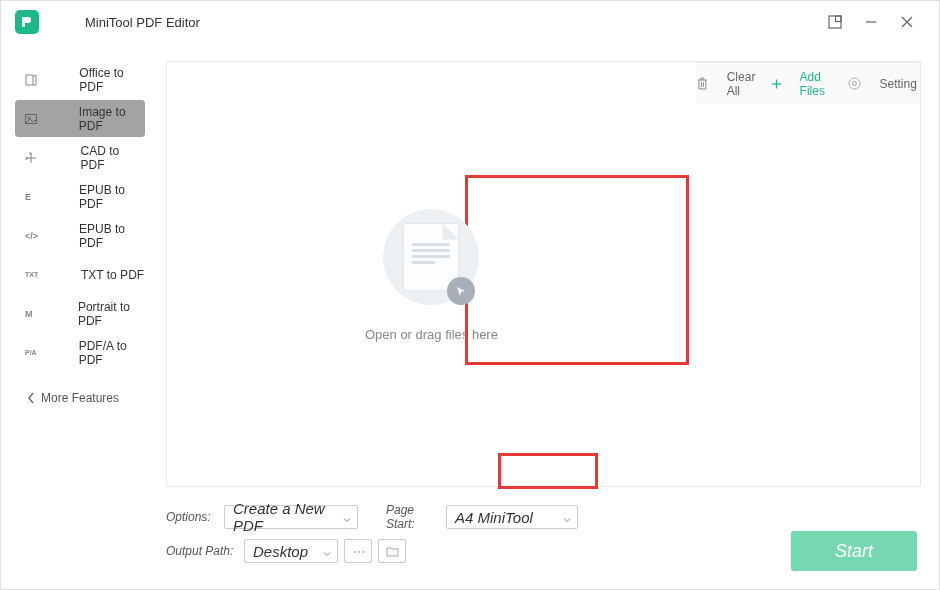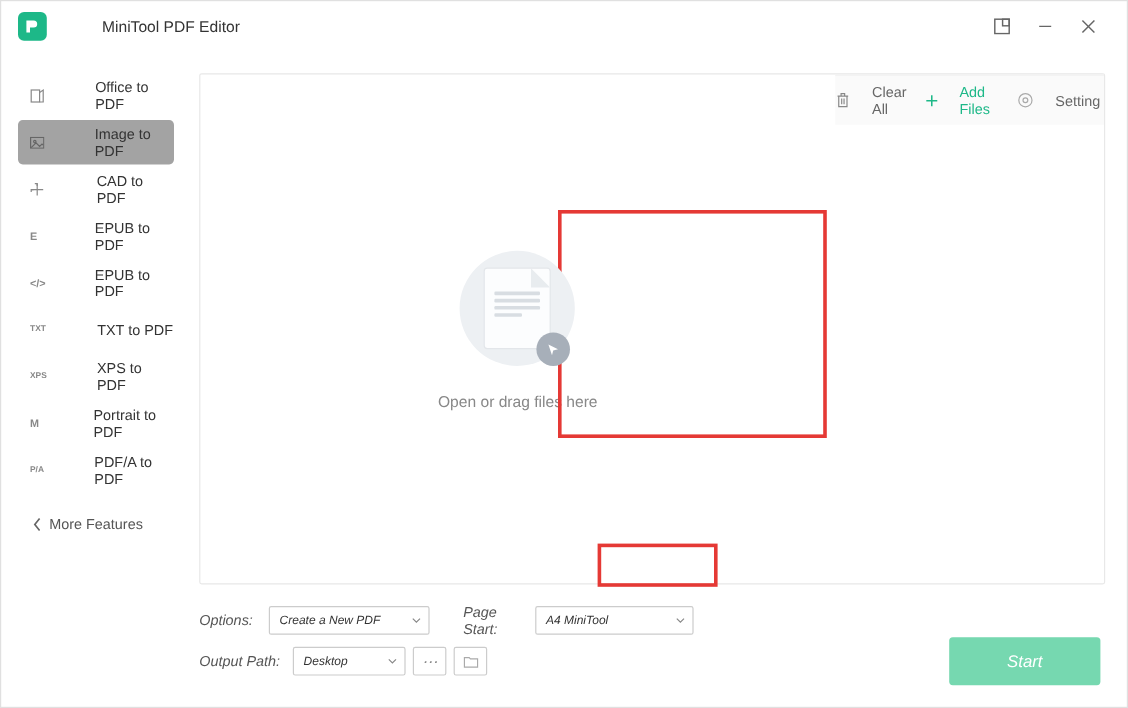--- a/index.html
+++ b/index.html
@@ -34,25 +34,25 @@
 .drop-text { color: #888; font-size: 13px; }
 
 .action-row { height: 42px; border-top: 1px solid #eee; display: flex; background: #fafafa; }
 .action-btn { flex: 1; display: flex; align-items: center; justify-content: center; gap: 18px; font-size: 12px; color: #666; cursor: pointer; }
 .action-btn.primary { color: #1db888; }
 
 .options-area { padding-top: 16px; display: flex; align-items: flex-end; font-style: italic; }
 .opts-left { flex: 1; }
 .opt-row { display: flex; align-items: center; margin-bottom: 8px; }
 .opt-label { font-size: 12px; color: #555; width: 80px; }
-.select { border: 1px solid #ccc; height: 24px; padding: 0 24px 0 8px; font-size: 10px; color: #333; background: #fff; border-radius: 2px; position: relative; display: flex; align-items: center; cursor: pointer; }
+.select { border: 1px solid #ccc; height: 24px; padding: 0 24px 0 8px; font-size: 15px; color: #333; background: #fff; border-radius: 2px; position: relative; display: flex; align-items: center; cursor: pointer; }
 .select .chev { position: absolute; right: 6px; top: 50%; transform: translateY(-50%); color: #888; }
 .iconbtn { width: 28px; height: 24px; border: 1px solid #ccc; border-radius: 2px; display: flex; align-items: center; justify-content: center; margin-left: 6px; color: #888; cursor: pointer; font-size: 13px; }
 .more-feat { display: flex; align-items: center; gap: 6px; font-size: 12px; color: #555; cursor: pointer; margin: 20px 0 0 26px; width: 120px; }
-.start-btn { width: 126px; height: 40px; background: #76d8b0; color: #fff; display: flex; align-items: center; justify-content: center; border-radius: 3px; font-size: 14px; cursor: pointer; margin-top: 4px; margin-right: 4px; }
+.start-btn { width: 126px; height: 40px; background: #76d8b0; color: #fff; display: flex; align-items: center; justify-content: center; border-radius: 3px; font-size: 18px; cursor: pointer; margin-top: 4px; margin-right: 4px; }
 </style>
 </head>
 <body>
 
 <div class="titlebar">
   <div class="logo">
     <svg width="14" height="14" viewBox="0 0 14 14">
         <path d="M2 2 H8 Q11 2 11 5 Q11 8 8 8 H5 V12 H2 Z" fill="#fff"></path>
       </svg>
   </div>
@@ -113,24 +113,20 @@
         <span class="side-icon">E</span>
         <span class="side-label">EPUB to PDF</span>
       </div>
       <div class="side-item">
         <span class="side-icon">&lt;/&gt;</span>
         <span class="side-label">EPUB to PDF</span>
       </div>
       <div class="side-item">
         <span class="side-icon" style="font-size:7px">TXT</span>
         <span class="side-label">TXT to PDF</span>
-      </div>
-      <div class="side-item">
-        <span class="side-icon" style="font-size:7px">XPS</span>
-        <span class="side-label">XPS to PDF</span>
       </div>
       <div class="side-item">
         <span class="side-icon">M</span>
         <span class="side-label">Portrait to PDF</span>
       </div>
       <div class="side-item">
         <span class="side-icon" style="font-size:7px">P/A</span>
         <span class="side-label">PDF/A to PDF</span>
       </div>
     </div>

